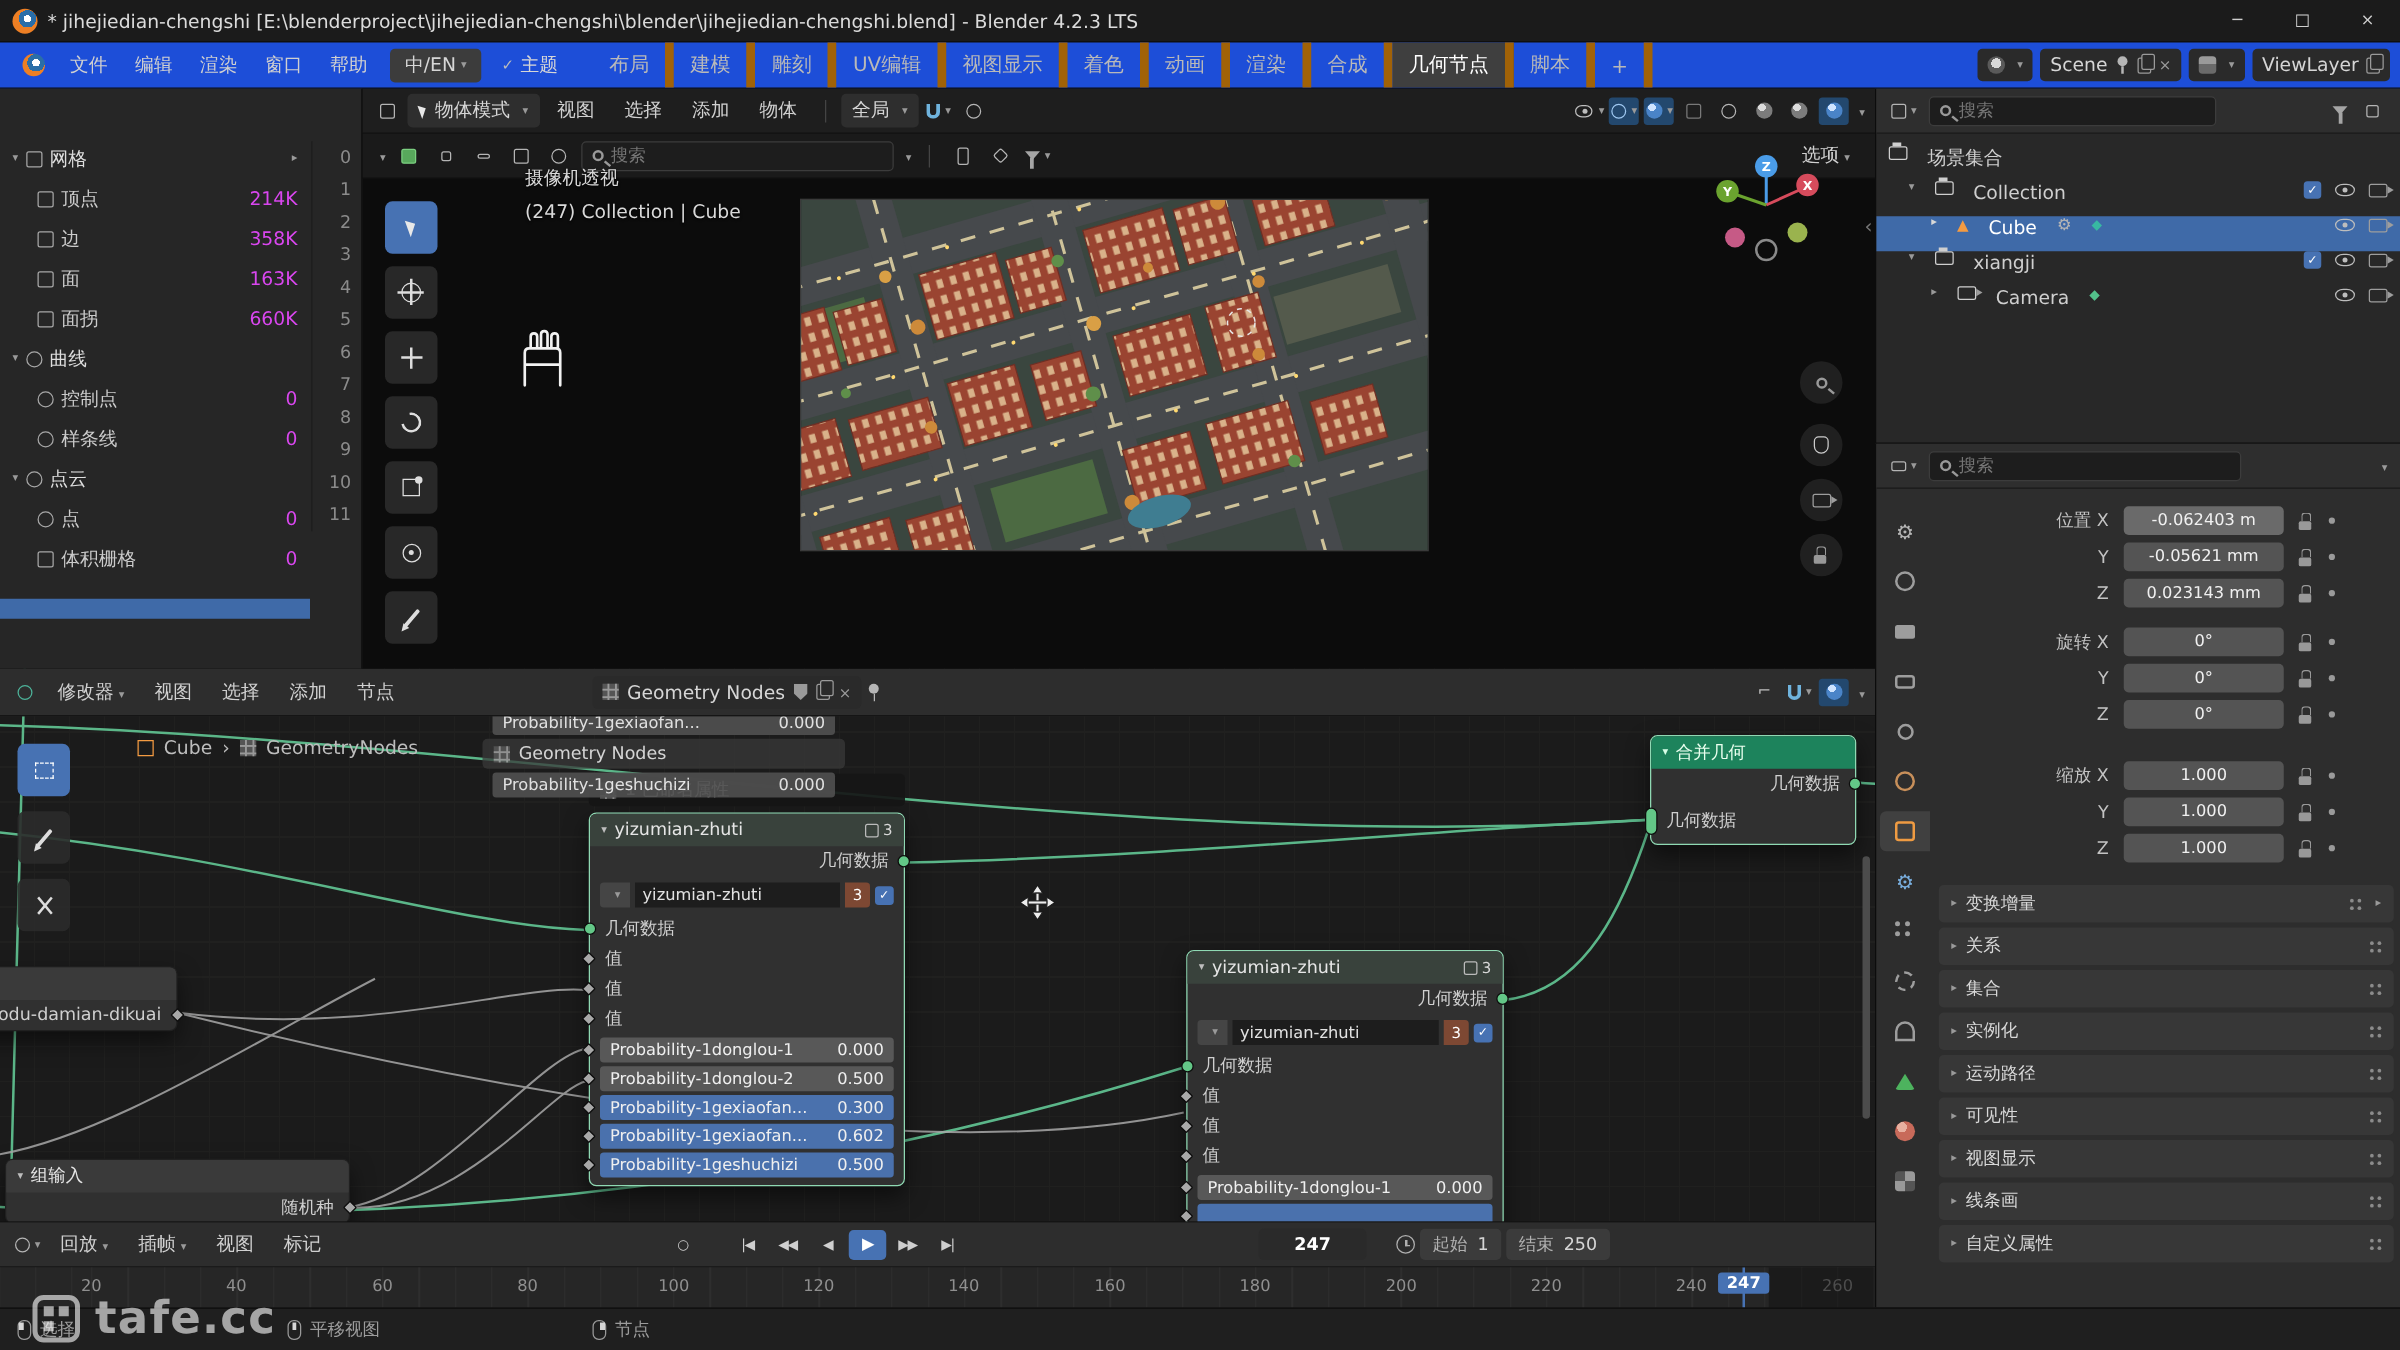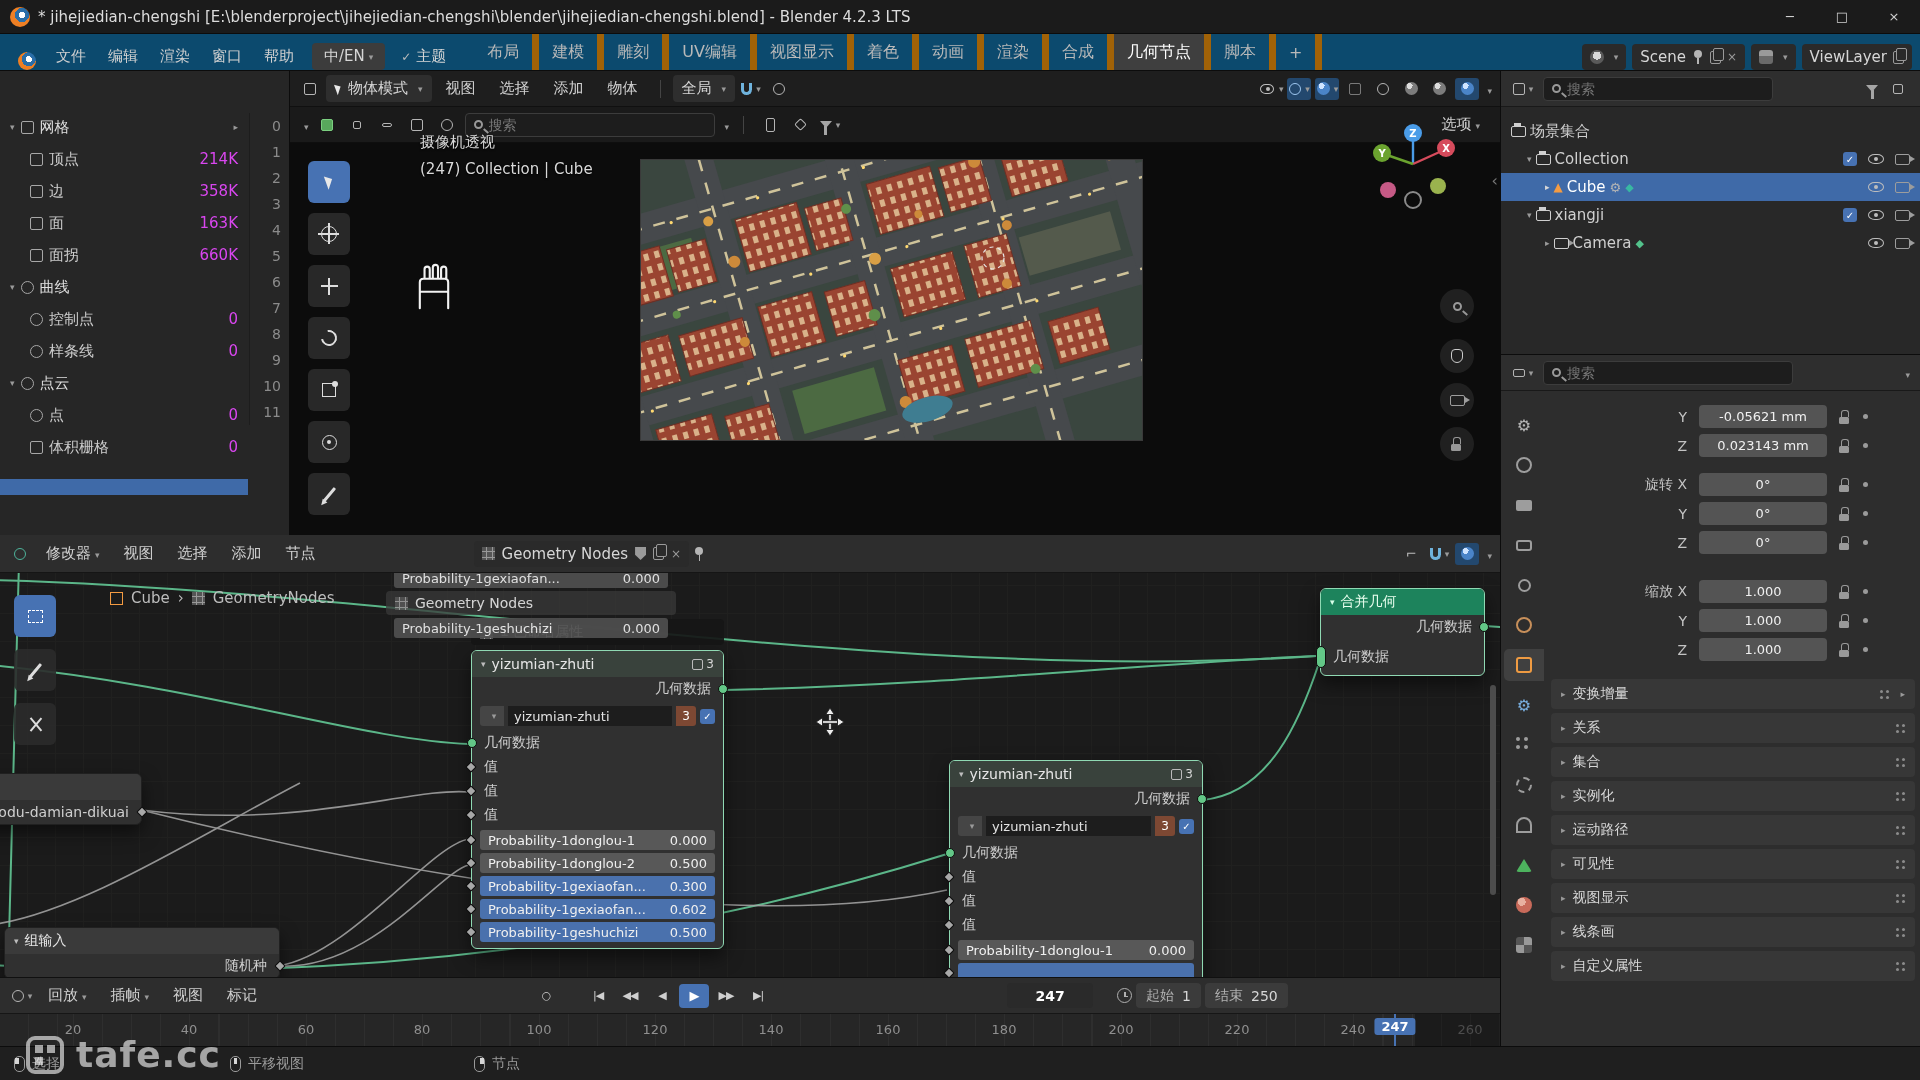--- a/index.html
+++ b/index.html
@@ -37,21 +37,21 @@
   .mouse.r::before{right:0}
 
   
   #titlebar{left:0;top:0;width:1920px;height:34px;background:#1b1b1b;display:flex;align-items:center;border-bottom:1px solid #0c0c0c}
   .blogo{width:20px;height:20px;border-radius:50%;background:radial-gradient(circle at 60% 40%, #fff 0 3px, #2a6ea8 3px 7px, #ed7f24 7px 100%);margin:0 8px 0 10px}
   #titlebar .t{font-size:15px;color:#dcdcdc;white-space:nowrap}
   .winbtns{margin-left:auto;display:flex;height:100%}
   .winbtn{width:52px;height:100%;display:flex;align-items:center;justify-content:center;color:#cfcfcf;font-size:13px}
 
   
-  #topbar{left:0;top:34px;width:1920px;height:37px;background:#0c4a6e;display:flex;align-items:flex-end;border-bottom:1px solid #0c0c0c;padding:0 8px;gap:2px}
+  #topbar{left:0;top:34px;width:1920px;height:37px;background:#1d4ed8;display:flex;align-items:center;border-bottom:1px solid #0c0c0c;padding:0 8px;gap:2px}
   .menu{padding:4px 10px;border-radius:4px;color:#d0d0d0;font-size:15px}
   .langpill{background:#3c3c3c;border-radius:4px;padding:4px 12px;margin:0 6px;font-size:15px;display:flex;align-items:center}
   .theme{display:flex;align-items:center;gap:5px;padding:4px 8px;font-size:15px}
   .theme::before{content:"✓";font-size:12px;color:#bdbdbd}
   .wstabs{display:flex;margin-left:18px;height:100%;align-items:stretch}
   .wstab{display:flex;align-items:center;padding:0 13px;font-size:16px;color:#b9b9b9;border-right:7px solid #a16207}
   .wstab.active{background:#3f3f3f;color:#fff}
   .topright{margin-left:auto;display:flex;align-items:center;gap:6px}
   .idpill{background:#2a2a2a;border-radius:4px;height:26px;display:flex;align-items:center;padding:0 8px;gap:6px;font-size:15px}
   .miniic{width:14px;height:14px;border-radius:3px;background:#777}
@@ -180,21 +180,21 @@
      repeating-linear-gradient(90deg,#2e2e2e 0 1px,transparent 1px 29.1px) 73px 0,#262626}
   .rnum{position:absolute;top:8px;transform:translateX(-50%);color:#8f8f8f;font-size:13px}
   .rnum.out{color:#6a6a6a}
   .rangeout{position:absolute;right:0;top:0;height:33px;width:85px;background:rgba(0,0,0,.28)}
   .playhead{position:absolute;top:0;height:33px;width:2px;background:#4772b3}
   .phbadge{position:absolute;top:4px;left:50%;transform:translateX(-50%);background:#4772b3;color:#fff;font-size:13px;font-weight:bold;border-radius:3px;padding:1px 7px}
 
   
   #outliner{left:1500px;top:71px;width:420px;height:284px;background:#282828;border-left:1px solid #0c0c0c;border-bottom:1px solid #0c0c0c;overflow:hidden}
   #outliner .hdr{height:36px;background:#2e2e2e;display:flex;align-items:center;gap:8px;padding:0 10px;border-bottom:1px solid #191919}
-  .olrow{height:28px;display:flex;align-items:center;gap:4px;padding:0 10px;font-size:15px;color:#cfcfcf;position:relative}
+  .olrow{height:28px;display:flex;align-items:flex-start;gap:16px;padding:0 10px;font-size:15px;color:#cfcfcf;position:relative}
   .olrow.selected{background:#3f6aa8;color:#fff}
   .olrt{position:absolute;right:10px;display:flex;gap:10px;align-items:center}
   .colic{width:15px;height:11px;border:1.5px solid #cfcfcf;border-radius:2px;position:relative}
   .colic::before{content:"";position:absolute;top:-4px;left:2px;width:7px;height:3px;background:#cfcfcf}
   .meshic{color:#f49b42;font-size:12px}
   .gnic{color:#38b8a2;font-size:11px}
   .gearic{color:#b5b5b5;font-size:13px}
 
   
   #properties{left:1500px;top:355px;width:420px;height:691px;background:#2d2d2d;border-left:1px solid #0c0c0c;overflow:hidden}
@@ -1034,20 +1034,26 @@
     <span class="ptab">
         <span class="pi ball"></span>
       </span>
     <span class="ptab">
         <span class="pi checker"></span>
       </span>
   </div>
 
   <div class="pcontent">
     <div class="prow">
+      <span class="lab">位置 X</span>
+      <span class="fld lit">-0.062403 m</span>
+      <span class="lock"></span>
+        <span class="adot"></span>
+    </div>
+    <div class="prow">
       <span class="lab">Y</span>
       <span class="fld">-0.05621 mm</span>
       <span class="lock"></span>
         <span class="adot"></span>
     </div>
     <div class="prow">
       <span class="lab">Z</span>
       <span class="fld">0.023143 mm</span>
       <span class="lock"></span>
         <span class="adot"></span>

